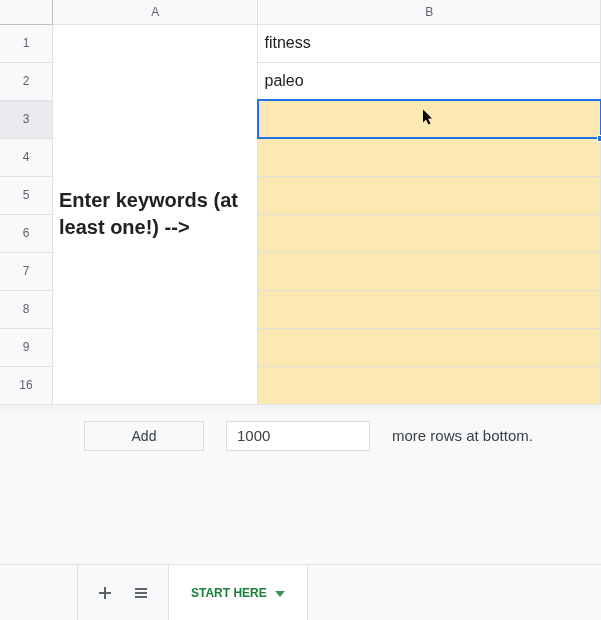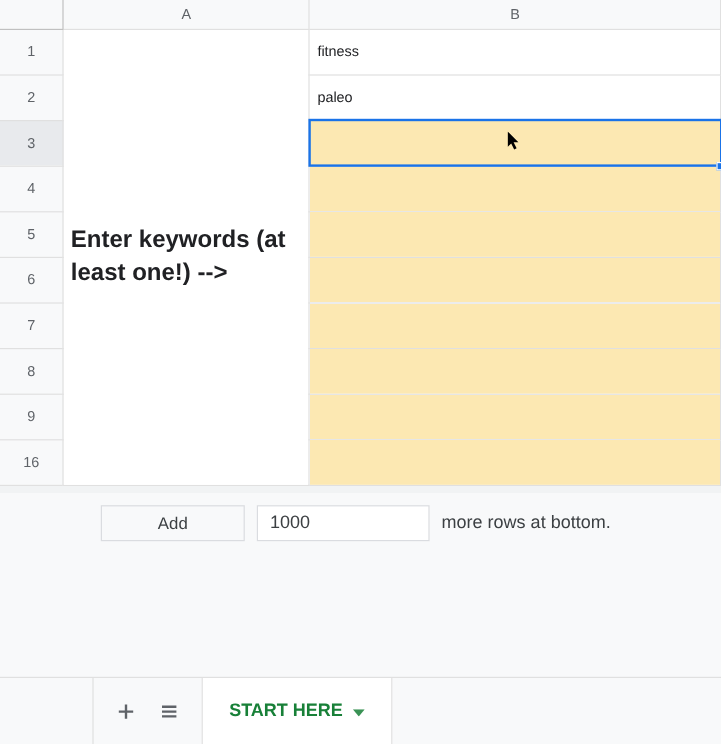--- a/index.html
+++ b/index.html
@@ -47,21 +47,21 @@
       font-weight: 400;
       color: #5f6368;
       font-size: 12px;
     }
     .rowhdr.active { background: #e8eaed; }
     .cell {
       border: 1px solid #e0e0e0;
       height: 38px;
       padding: 0 6px;
       vertical-align: middle;
-      font-size: 12px;
+      font-size: 16px;
       color: #202124;
       background: #fff;
       position: relative;
     }
     .cell.colA {
       width: 180px;
       font-weight: 700;
       font-size: 20px;
       line-height: 1.35;
     }
@@ -88,21 +88,21 @@
       top: 50%;
       transform: translate(-50%, -50%);
       font-size: 14px;
       color: #000;
       pointer-events: none;
     }
     .footer-gap { height: 6px; background: #f1f3f4; }
     .add-rows {
       display: flex;
       align-items: center;
-      gap: 10px;
+      gap: 22px;
       padding: 10px 0 30px 84px;
       background: #f8f9fa;
       font-size: 15px;
       color: #3c4043;
     }
     .add-btn {
       width: 120px;
       height: 30px;
       background: #f8f9fa;
       border: 1px solid #dadce0;
@@ -143,21 +143,21 @@
       color: #5f6368;
       cursor: pointer;
       display: flex;
       align-items: center;
     }
     .tab {
       display: flex;
       align-items: center;
       gap: 8px;
       padding: 0 22px;
-      font-size: 15px;
+      font-size: 12px;
       font-weight: 600;
       cursor: pointer;
       border-left: 1px solid #e0e0e0;
       border-right: 1px solid #e0e0e0;
     }
     .tab.active {
       background: #fff;
       color: #188038;
     }
     .tab.inactive {

